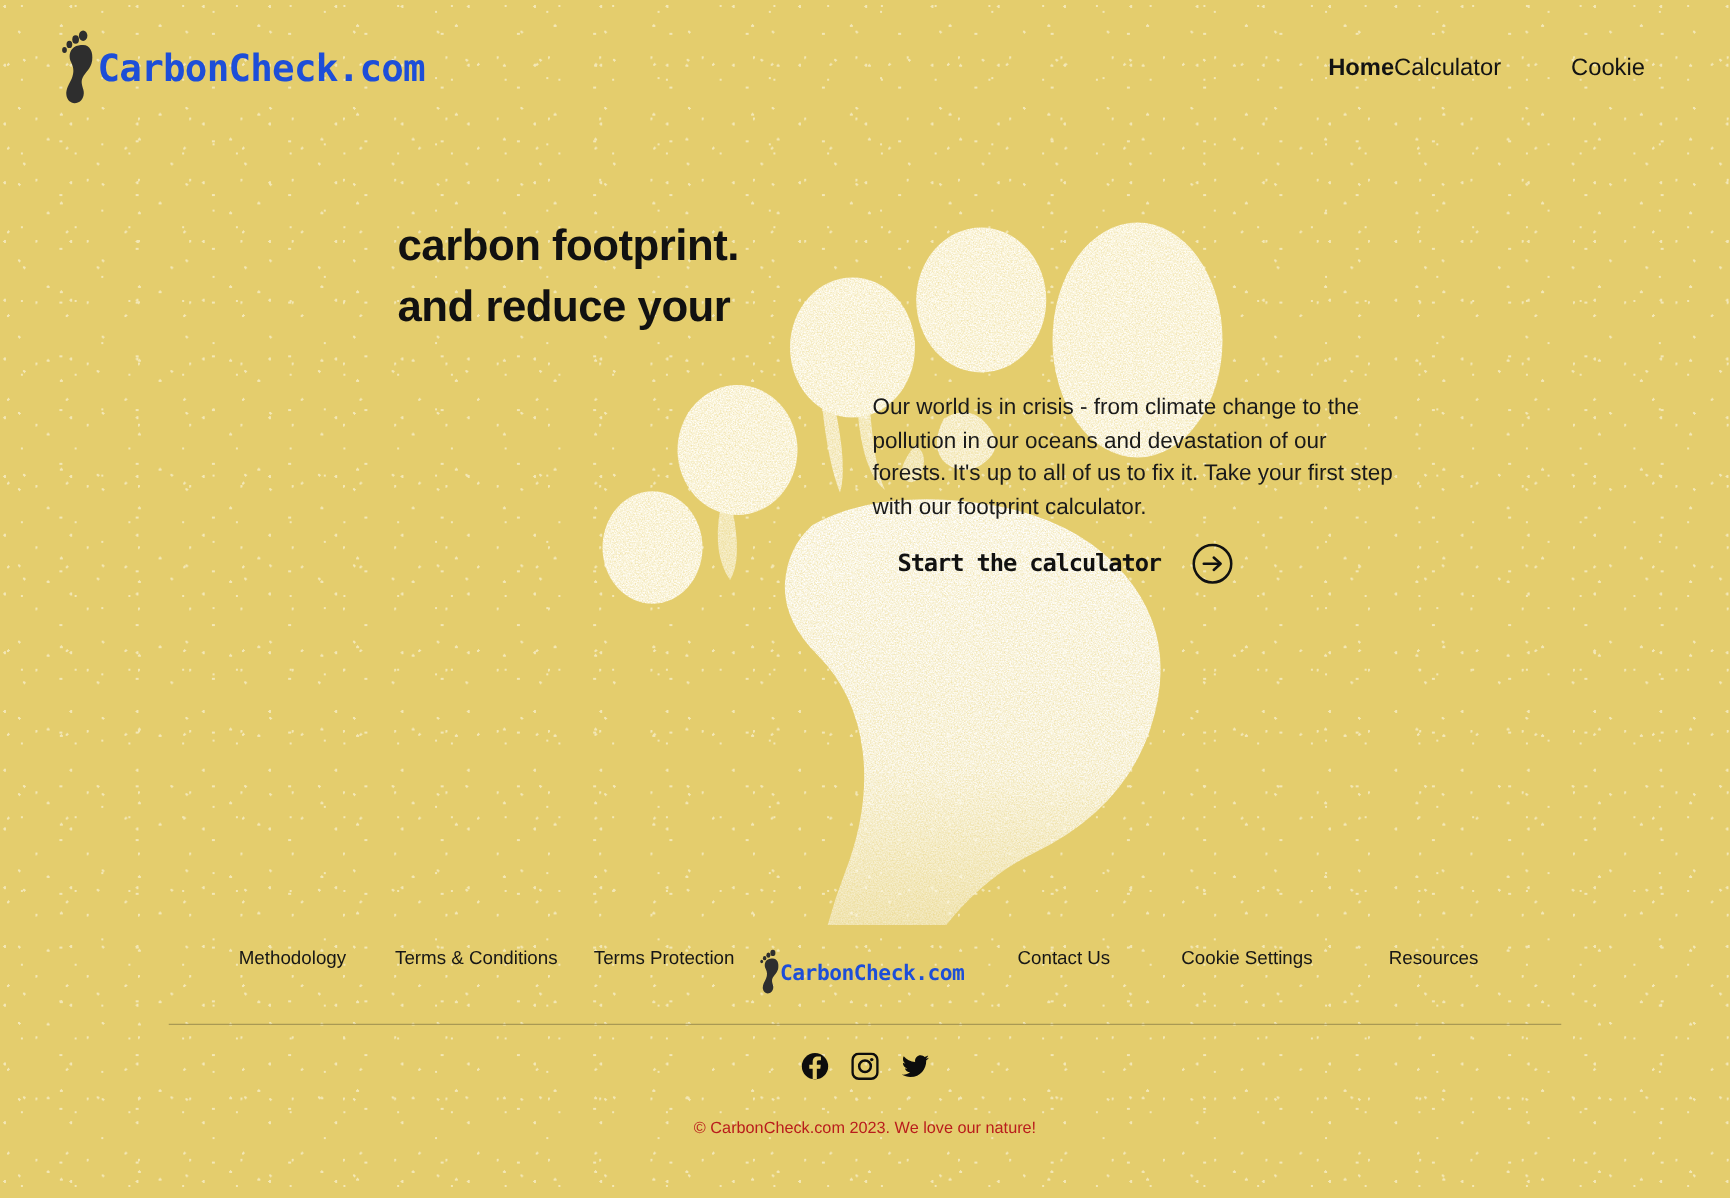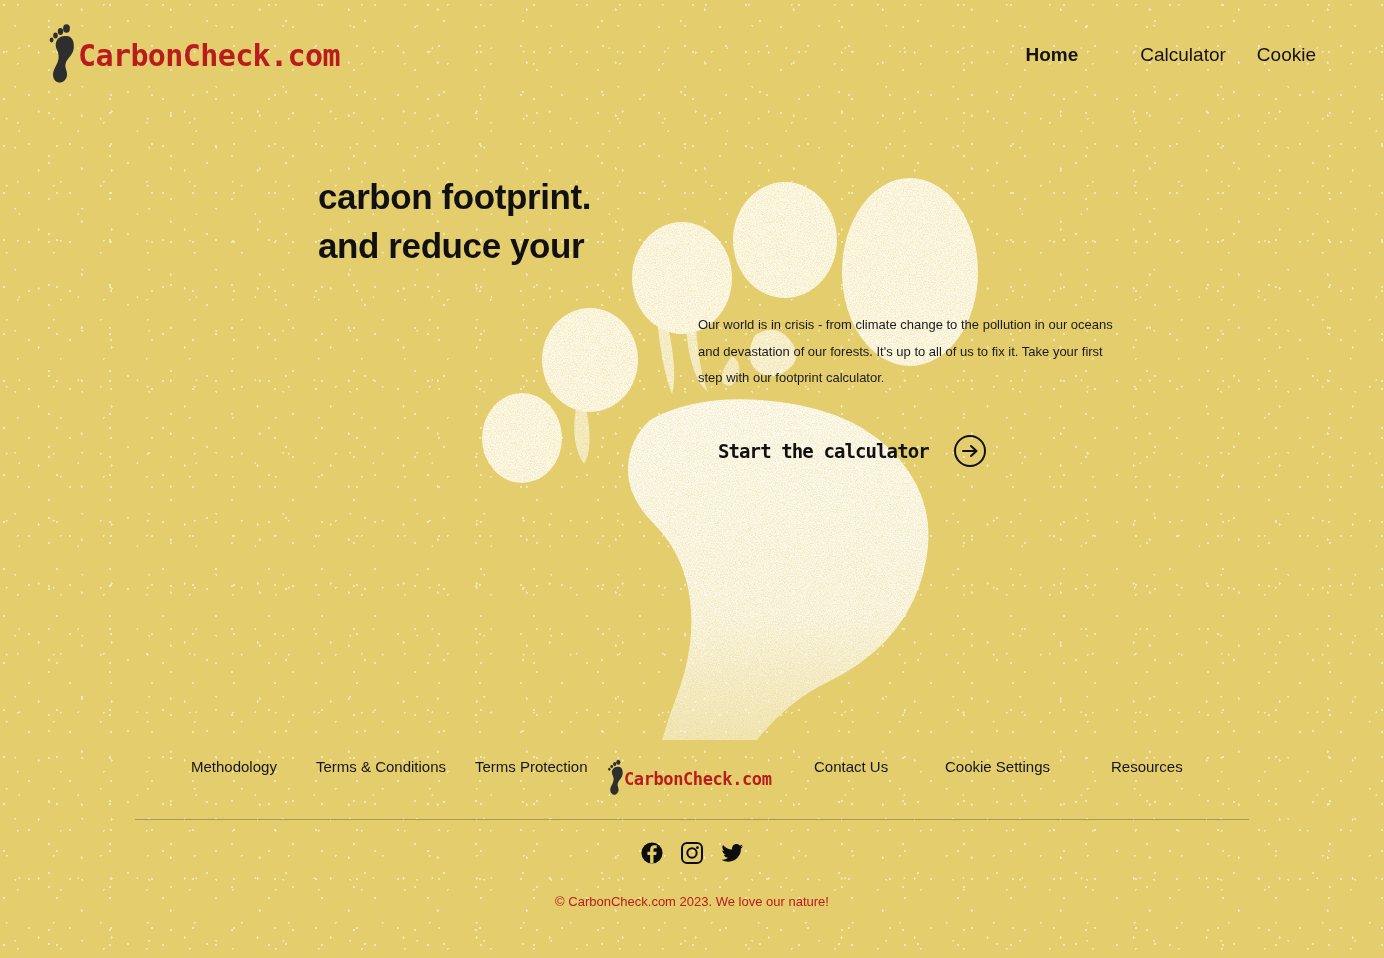--- a/index.html
+++ b/index.html
@@ -78,21 +78,21 @@
     align-items: center;
     gap: 4px;
     text-decoration: none;
   }
   .brand-mark { width: 30px; height: 62px; display: block; flex: none; }
   .brand-text {
     font-family: "DejaVu Sans Mono", monospace;
     font-weight: 700;
     font-size: 30px;
     letter-spacing: -0.6px;
-    color: #b91c1c;
+    color: #1d4ed8;
     white-space: nowrap;
     line-height: 1;
     margin-left: -2px;
     margin-top: 6px;
   }
 
   .nav {
     position: absolute;
     right: 68px;
     top: 38px;
@@ -101,22 +101,22 @@
     gap: 0;
   }
   .nav a {
     font-size: 19px;
     color: #131313;
     text-decoration: none;
     padding: 0 0;
     line-height: 34px;
     white-space: nowrap;
   }
-  .nav a.nav-home     { font-weight: 700; margin-right: 62px; }
-  .nav a.nav-calc     { font-weight: 400; margin-right: 31px; }
+  .nav a.nav-home     { font-weight: 700; }
+  .nav a.nav-calc     { font-weight: 400; margin-right: 56px; }
   .nav a.nav-contact  { font-weight: 400; }
 
   
   .hero-head {
     position: absolute;
     left: 318px;
     top: 172px;
     z-index: 5;
     font-size: 35px;
     font-weight: 700;
@@ -126,21 +126,21 @@
     max-width: 430px;
   }
   .hero-head span { display: block; }
 
   .hero-body {
     position: absolute;
     left: 698px;
     top: 312px;
     z-index: 5;
     width: 418px;
-    font-size: 13px;
+    font-size: 18px;
     line-height: 26.5px;
     color: #1a1a1a;
   }
 
   .cta {
     position: absolute;
     left: 718px;
     top: 434px;
     z-index: 5;
     display: flex;

